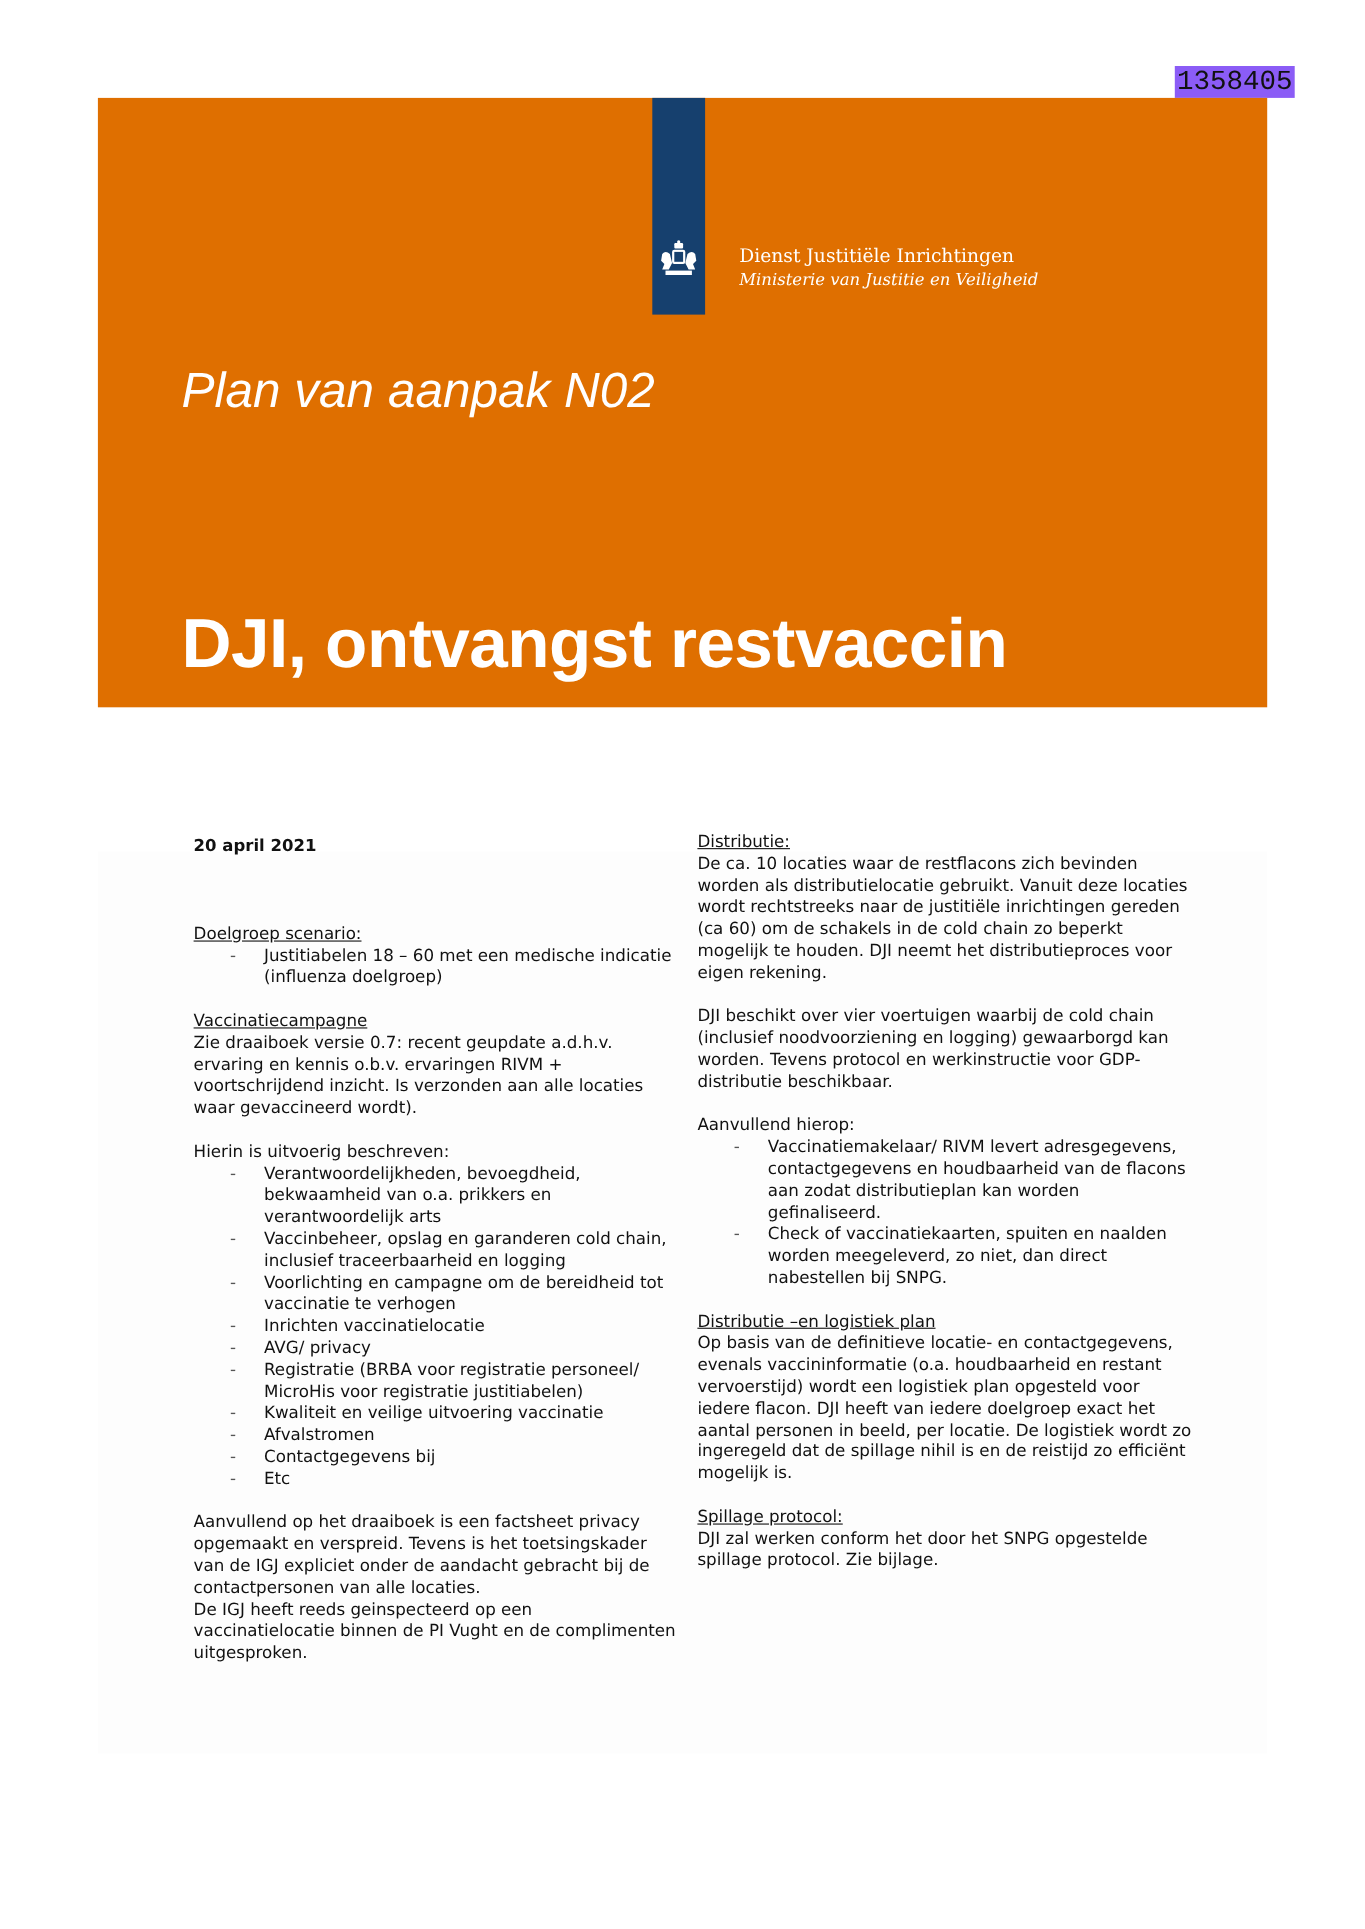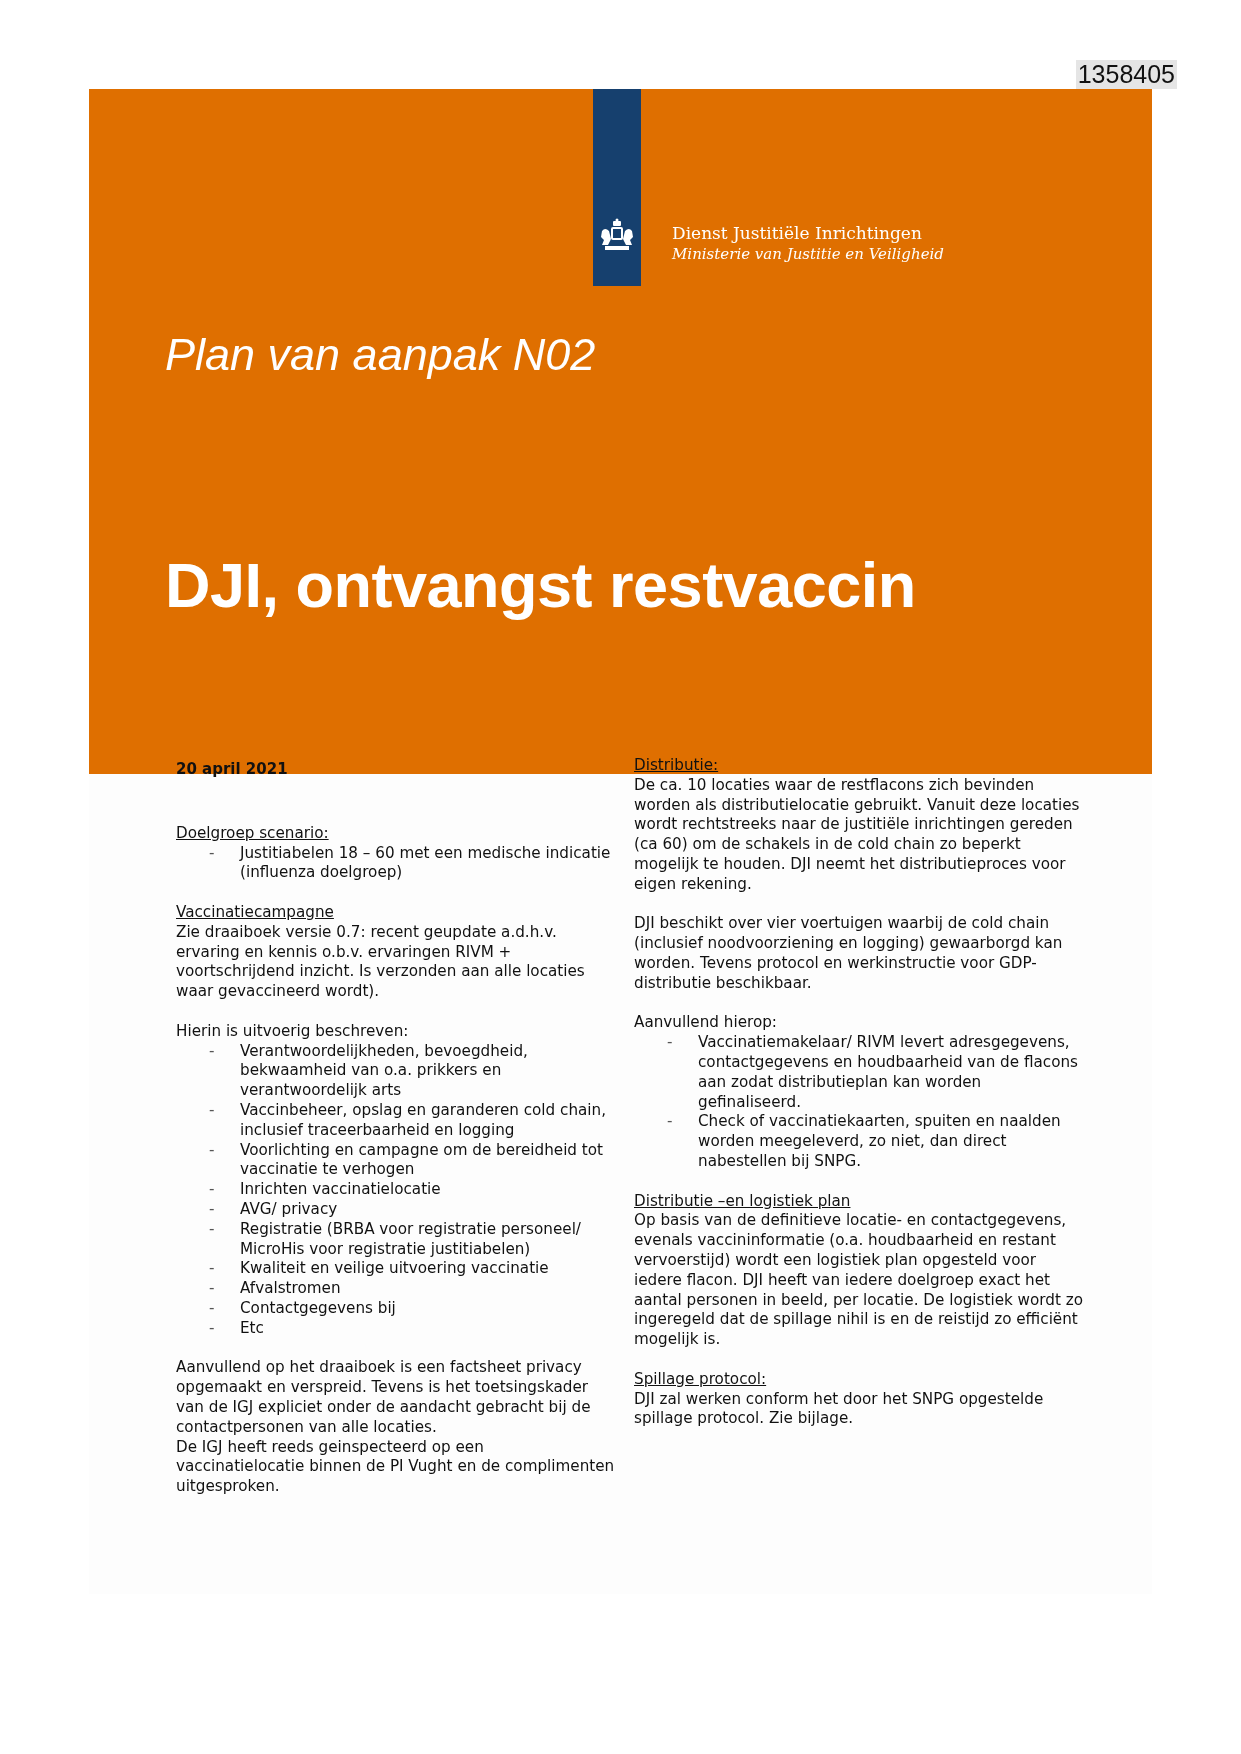--- a/index.html
+++ b/index.html
@@ -3,25 +3,25 @@
 <meta charset="utf-8">
 <style>
   html, body { margin: 0; padding: 0; }
   body {
     width: 1241px; height: 1754px; position: relative;
     background: #ffffff; overflow: hidden;
     font-family: "DejaVu Sans", sans-serif; color: #111;
   }
   .doc-id {
     position: absolute; right: 64px; top: 60px;
-    font-family: Liberation Sans, sans-serif; font-size: 25px; color: #111;
-    background: #e5e5e5; padding: 0 2px;
+    font-family: Liberation Mono, monospace; font-size: 25px; color: #111;
+    background: #8b5cf6; padding: 0 2px;
   }
   .cover {
-    position: absolute; left: 89px; top: 89px; width: 1063px; height: 685px;
+    position: absolute; left: 89px; top: 89px; width: 1063px; height: 554px;
     background: #DF6F00;
   }
   .logo-bar {
     position: absolute; left: 504px; top: 0; width: 48px; height: 197px;
     background: #16406E;
   }
   .emblem {
     position: absolute; left: 4px; top: 128px; width: 40px; height: 40px;
   }
   .logo-text {
@@ -43,21 +43,21 @@
   .content-bg {
     position: absolute; left: 89px; top: 774px; width: 1063px; height: 820px;
     background: #fdfdfd;
   }
   .col {
     position: absolute; font-family: "DejaVu Sans", sans-serif;
     font-size: 15.2px; line-height: 19.8px; color: #111;
   }
   .col-left { left: 176px; top: 760px; width: 440px; }
   .col-right { left: 634px; top: 756px; width: 450px; }
-  .date { font-weight: bold; font-size: 15px; margin-bottom: 44px; }
+  .date { font-weight: bold; font-size: 15px; margin-bottom: 60px; }
   .heading { text-decoration: underline; }
   p { margin: 0; }
   .gap { height: 19.8px; }
   ul.dash { list-style: none; margin: 0; padding: 0; }
   ul.dash li { position: relative; padding-left: 64px; }
   ul.dash li::before {
     content: "-"; position: absolute; left: 33px; top: 0; color: #555;
   }
 </style>
 </head>

